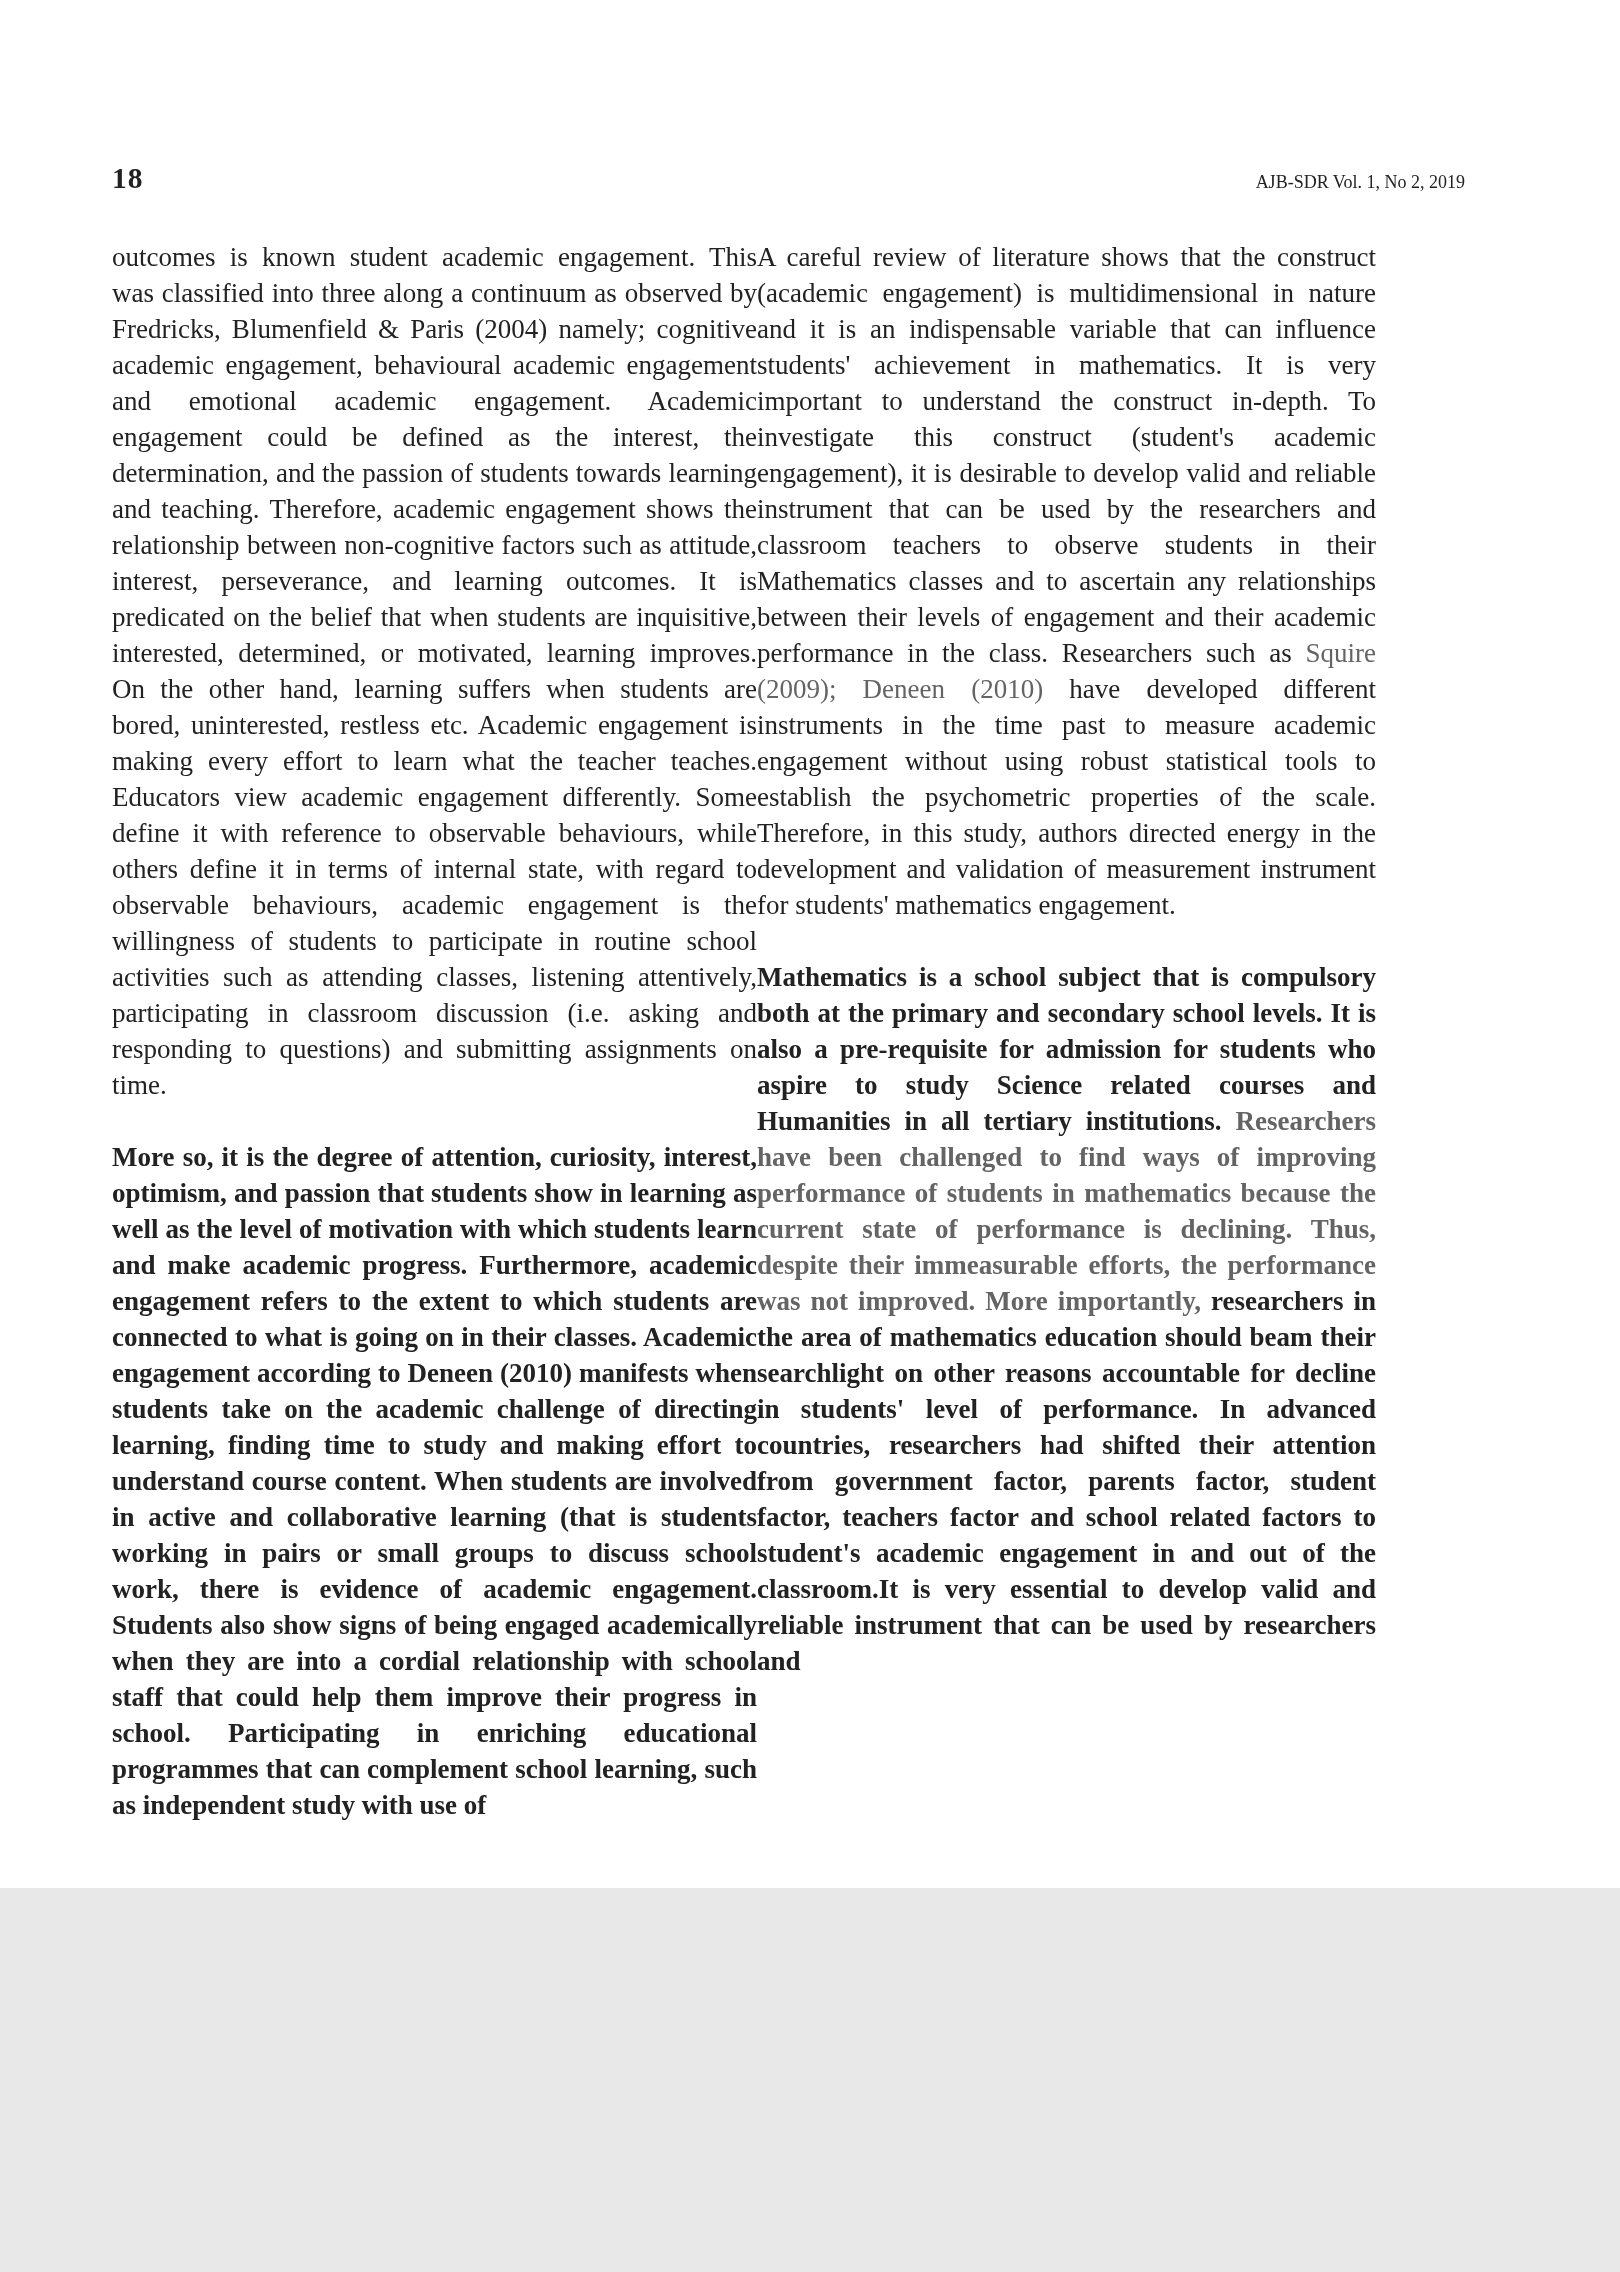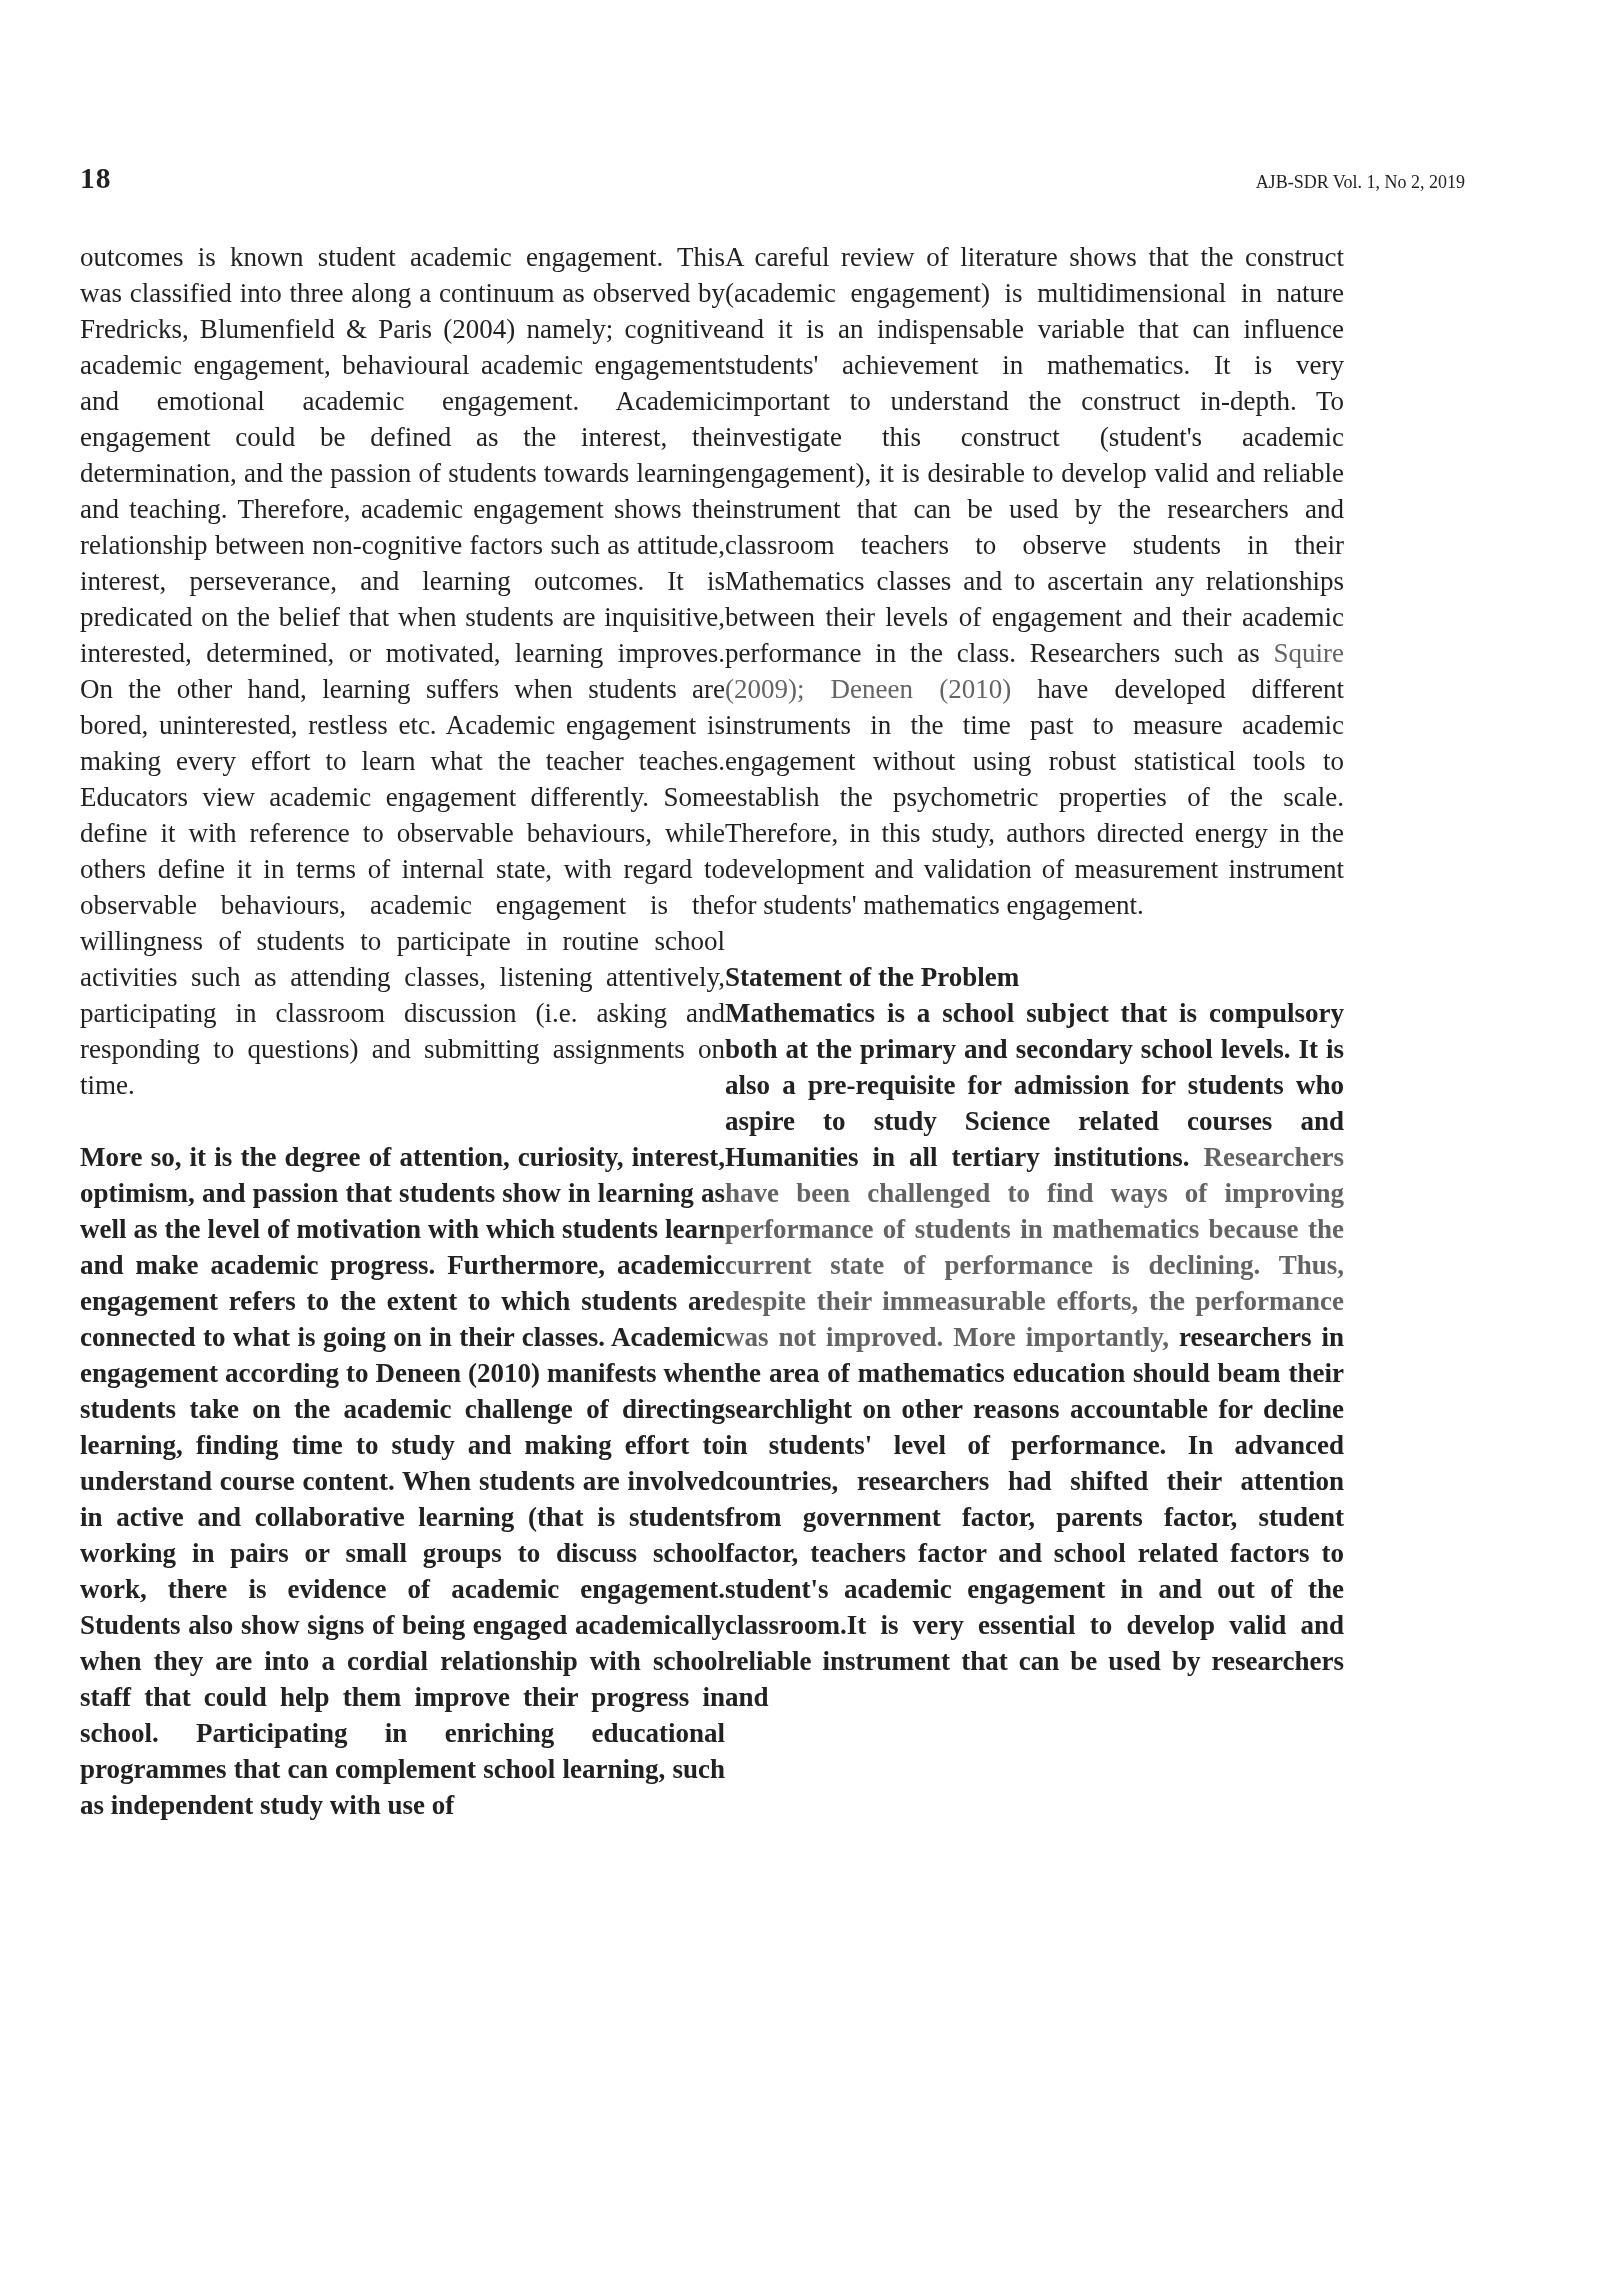--- a/index.html
+++ b/index.html
@@ -3,25 +3,25 @@
 <meta charset="utf-8">
 <style>
   :root{
     --text:#222222;
     --muted:#646464;
     --bg:#ffffff;
   }
   html,body{margin:0;padding:0;background:#e8e8e8;}
   .page{
     width:1621px;
-    height:2272px;
+    height:1888px;
     margin:0 auto;
     background:var(--bg);
     box-sizing:border-box;
-    padding:162px 156px 0 80px;
+    padding:162px 156px 0 112px;
     font-family:"Liberation Serif","DejaVu Serif",serif;
     color:var(--text);
     overflow:hidden;
   }
   .page-header{
     display:flex;
     justify-content:space-between;
     align-items:baseline;
     margin-bottom:44px;
   }
@@ -67,20 +67,19 @@
 
   <main class="columns">
 
     <section class="col col-left">
       <p><span>outcomes is known student academic engagement. This was classified into three along a continuum as observed by Fredricks, Blumenfield &amp; Paris (2004) namely; cognitive academic engagement, behavioural academic engagement and emotional academic engagement. Academic engagement could be defined as the interest, the determination, and the passion of students towards learning and teaching. Therefore, academic engagement shows the relationship between non-cognitive factors such as attitude, interest, perseverance, and learning outcomes. It is predicated on the belief that when students are inquisitive, interested, determined, or motivated, learning improves. On the other hand, learning suffers when students are bored, uninterested, restless etc. Academic engagement is making every effort to learn what the teacher teaches. Educators view academic engagement differently. Some define it with reference to observable behaviours, while others define it in terms of internal state, with regard to observable behaviours, academic engagement is the willingness of students to participate in routine school activities such as attending classes, listening attentively, participating in classroom discussion (i.e. asking and responding to questions) and submitting assignments on time.</span></p>
       <p><span>More so, it is the degree of attention, curiosity, interest, optimism, and passion that students show in learning as well as the level of motivation with which students learn and make academic progress. Furthermore, academic engagement refers to the extent to which students are connected to what is going on in their classes. Academic engagement according to Deneen (2010) manifests when students take on the academic challenge of directing learning, finding time to study and making effort to understand course content. When students are involved in active and collaborative learning (that is students working in pairs or small groups to discuss school work, there is evidence of academic engagement. Students also show signs of being engaged academically when they are into a cordial relationship with school staff that could help them improve their progress in school. Participating in enriching educational programmes that can complement school learning, such as independent study with use of</span></p>
     </section>
 
     <section class="col col-right">
       <p><span>A careful review of literature shows that the construct (academic engagement) is multidimensional in nature and it is an indispensable variable that can influence students' achievement in mathematics. It is very important to understand the construct in-depth. To investigate this construct (student's academic engagement), it is desirable to develop valid and reliable instrument that can be used by the researchers and classroom teachers to observe students in their Mathematics classes and to ascertain any relationships between their levels of engagement and their academic performance in the class. Researchers such as </span><span class="muted">Squire (2009); Deneen (2010)</span><span> have developed different instruments in the time past to measure academic engagement without using robust statistical tools to establish the psychometric properties of the scale. Therefore, in this study, authors directed energy in the development and validation of measurement instrument for students' mathematics engagement.</span></p>
-      <h2 class="section-heading">Statement of the Problem</h2>
       <p><span>Mathematics is a school subject that is compulsory both at the primary and secondary school levels. It is also a pre-requisite for admission for students who aspire to study Science related courses and Humanities in all tertiary institutions. </span><span class="muted">Researchers have been challenged to find ways of improving performance of students in mathematics because the current state of performance is declining. Thus, despite their immeasurable efforts, the performance was not improved. More importantly, </span><span>researchers in the area of mathematics education should beam their searchlight on other reasons accountable for decline in students' level of performance. In advanced countries, researchers had shifted their attention from government factor, parents factor, student factor, teachers factor and school related factors to student's academic engagement in and out of the classroom.It is very essential to develop valid and reliable instrument that can be used by researchers and</span></p>
     </section>
 
   </main>
 
 </div>
 
 
 </body></html>

